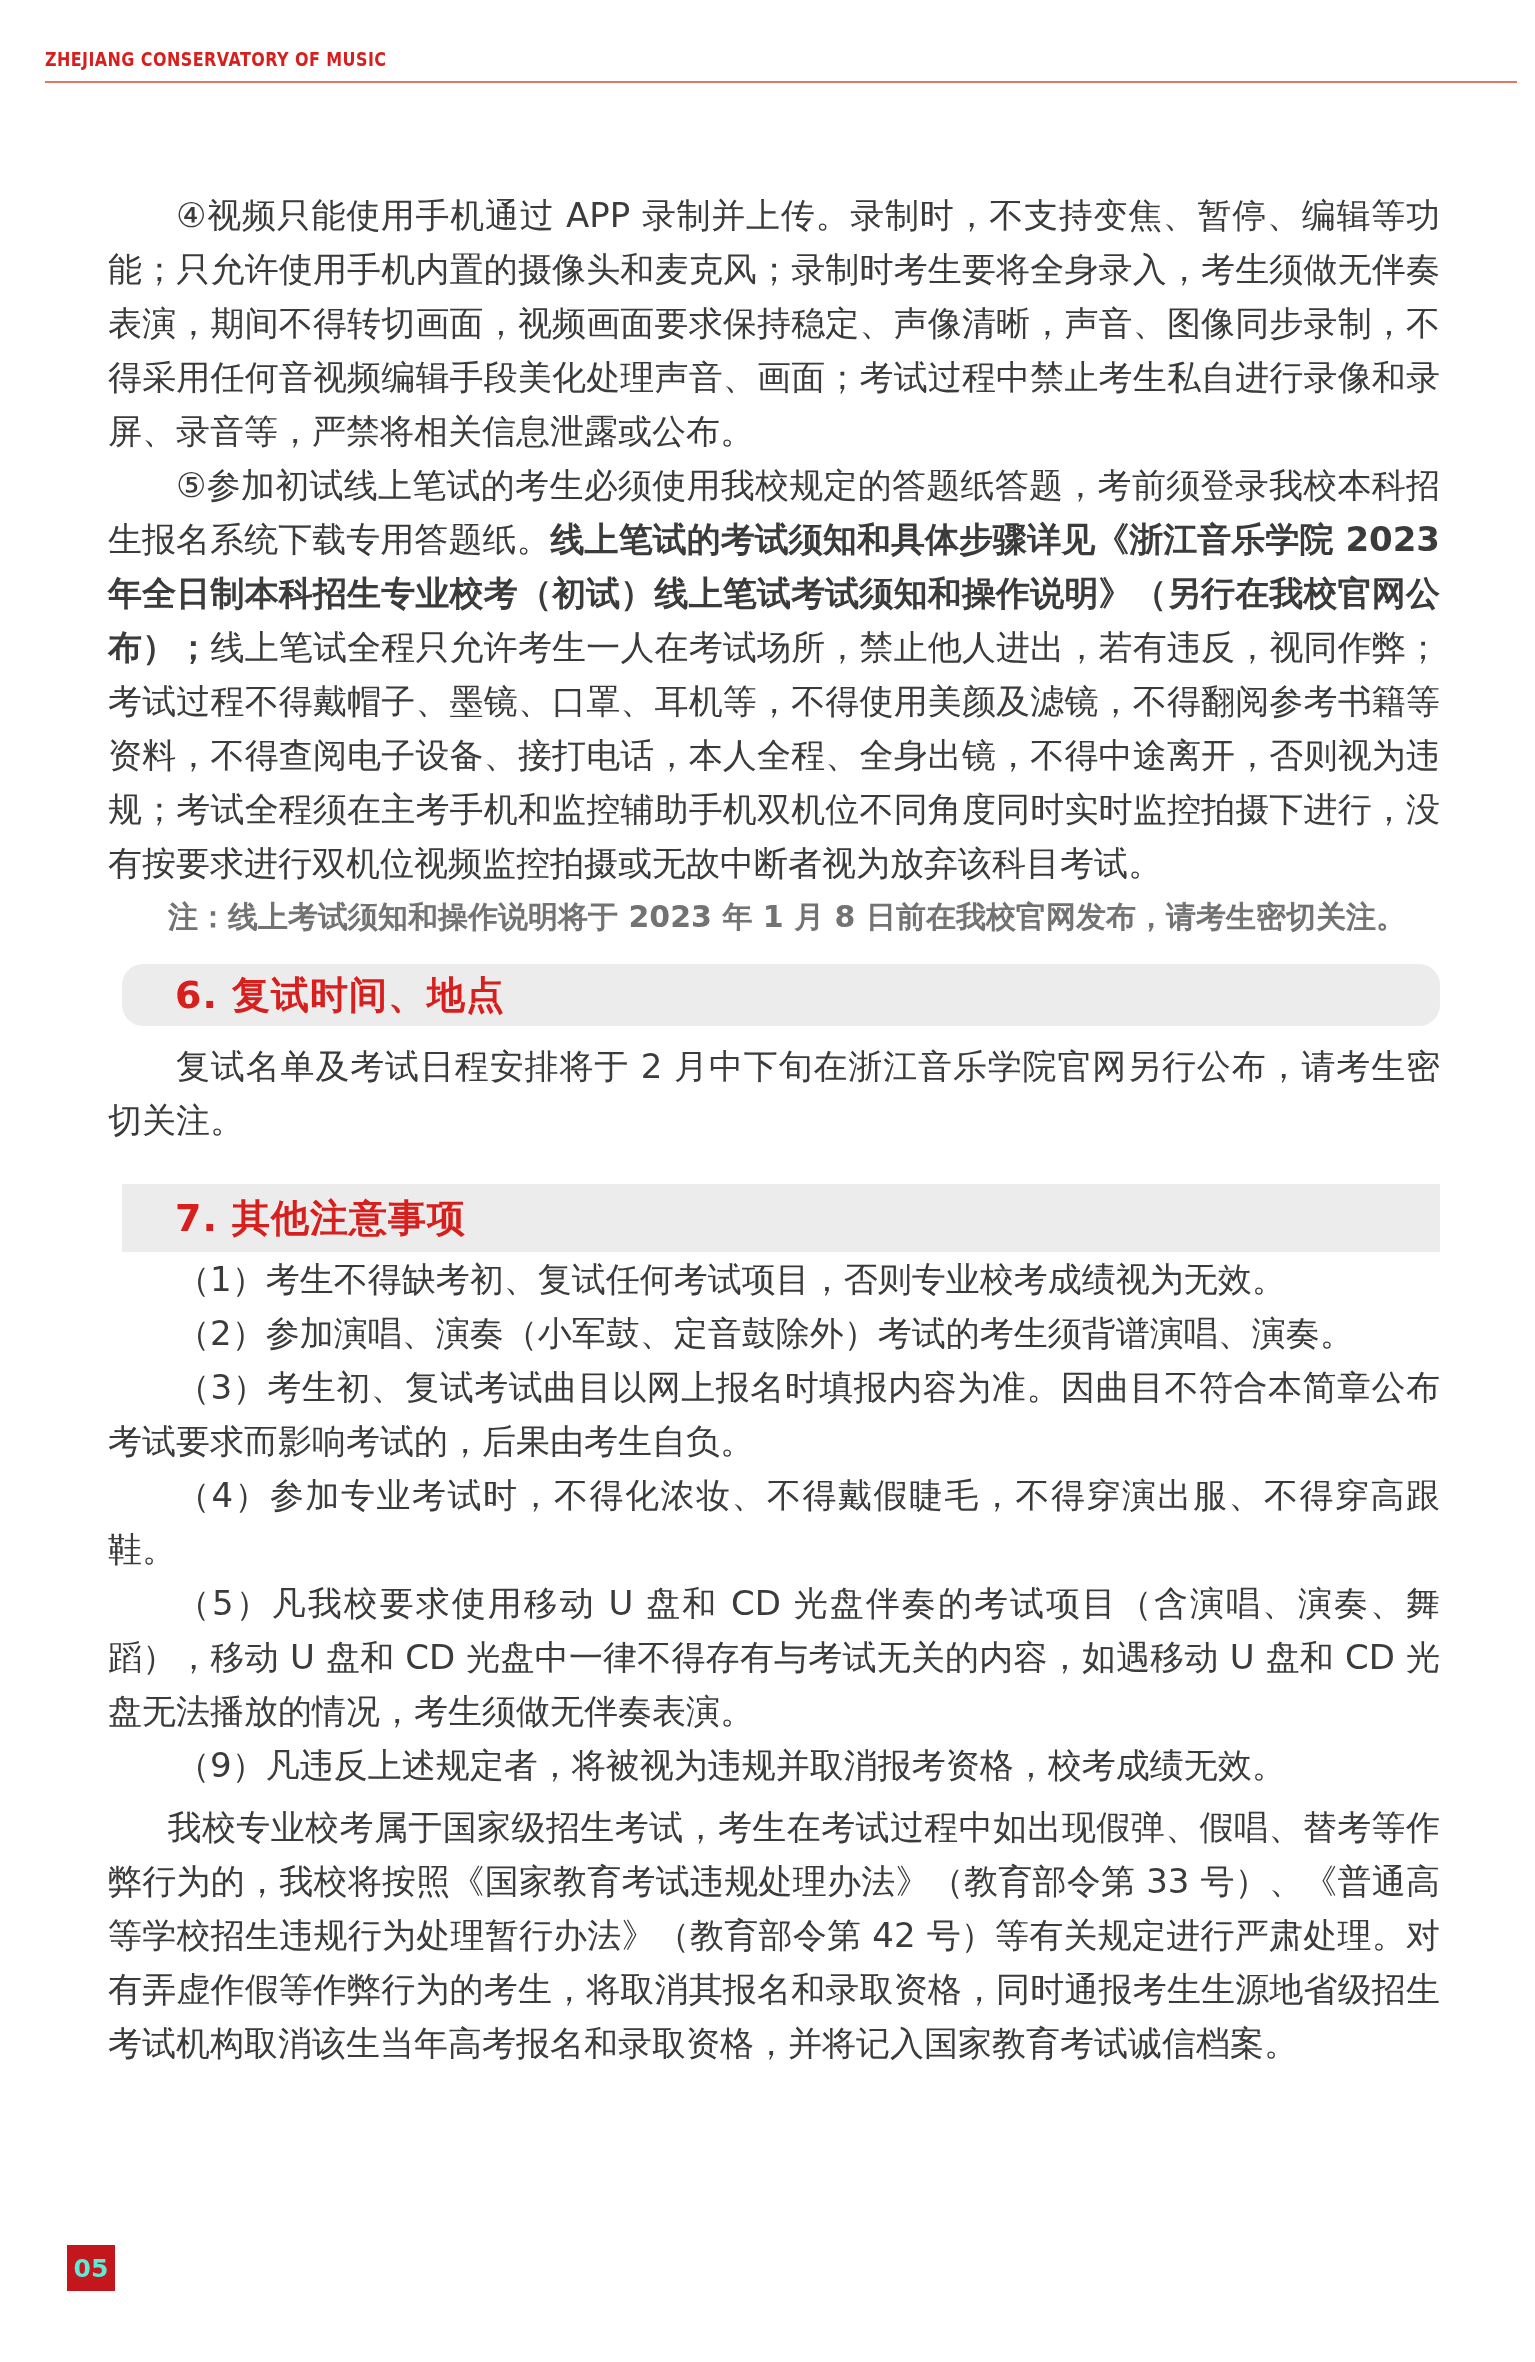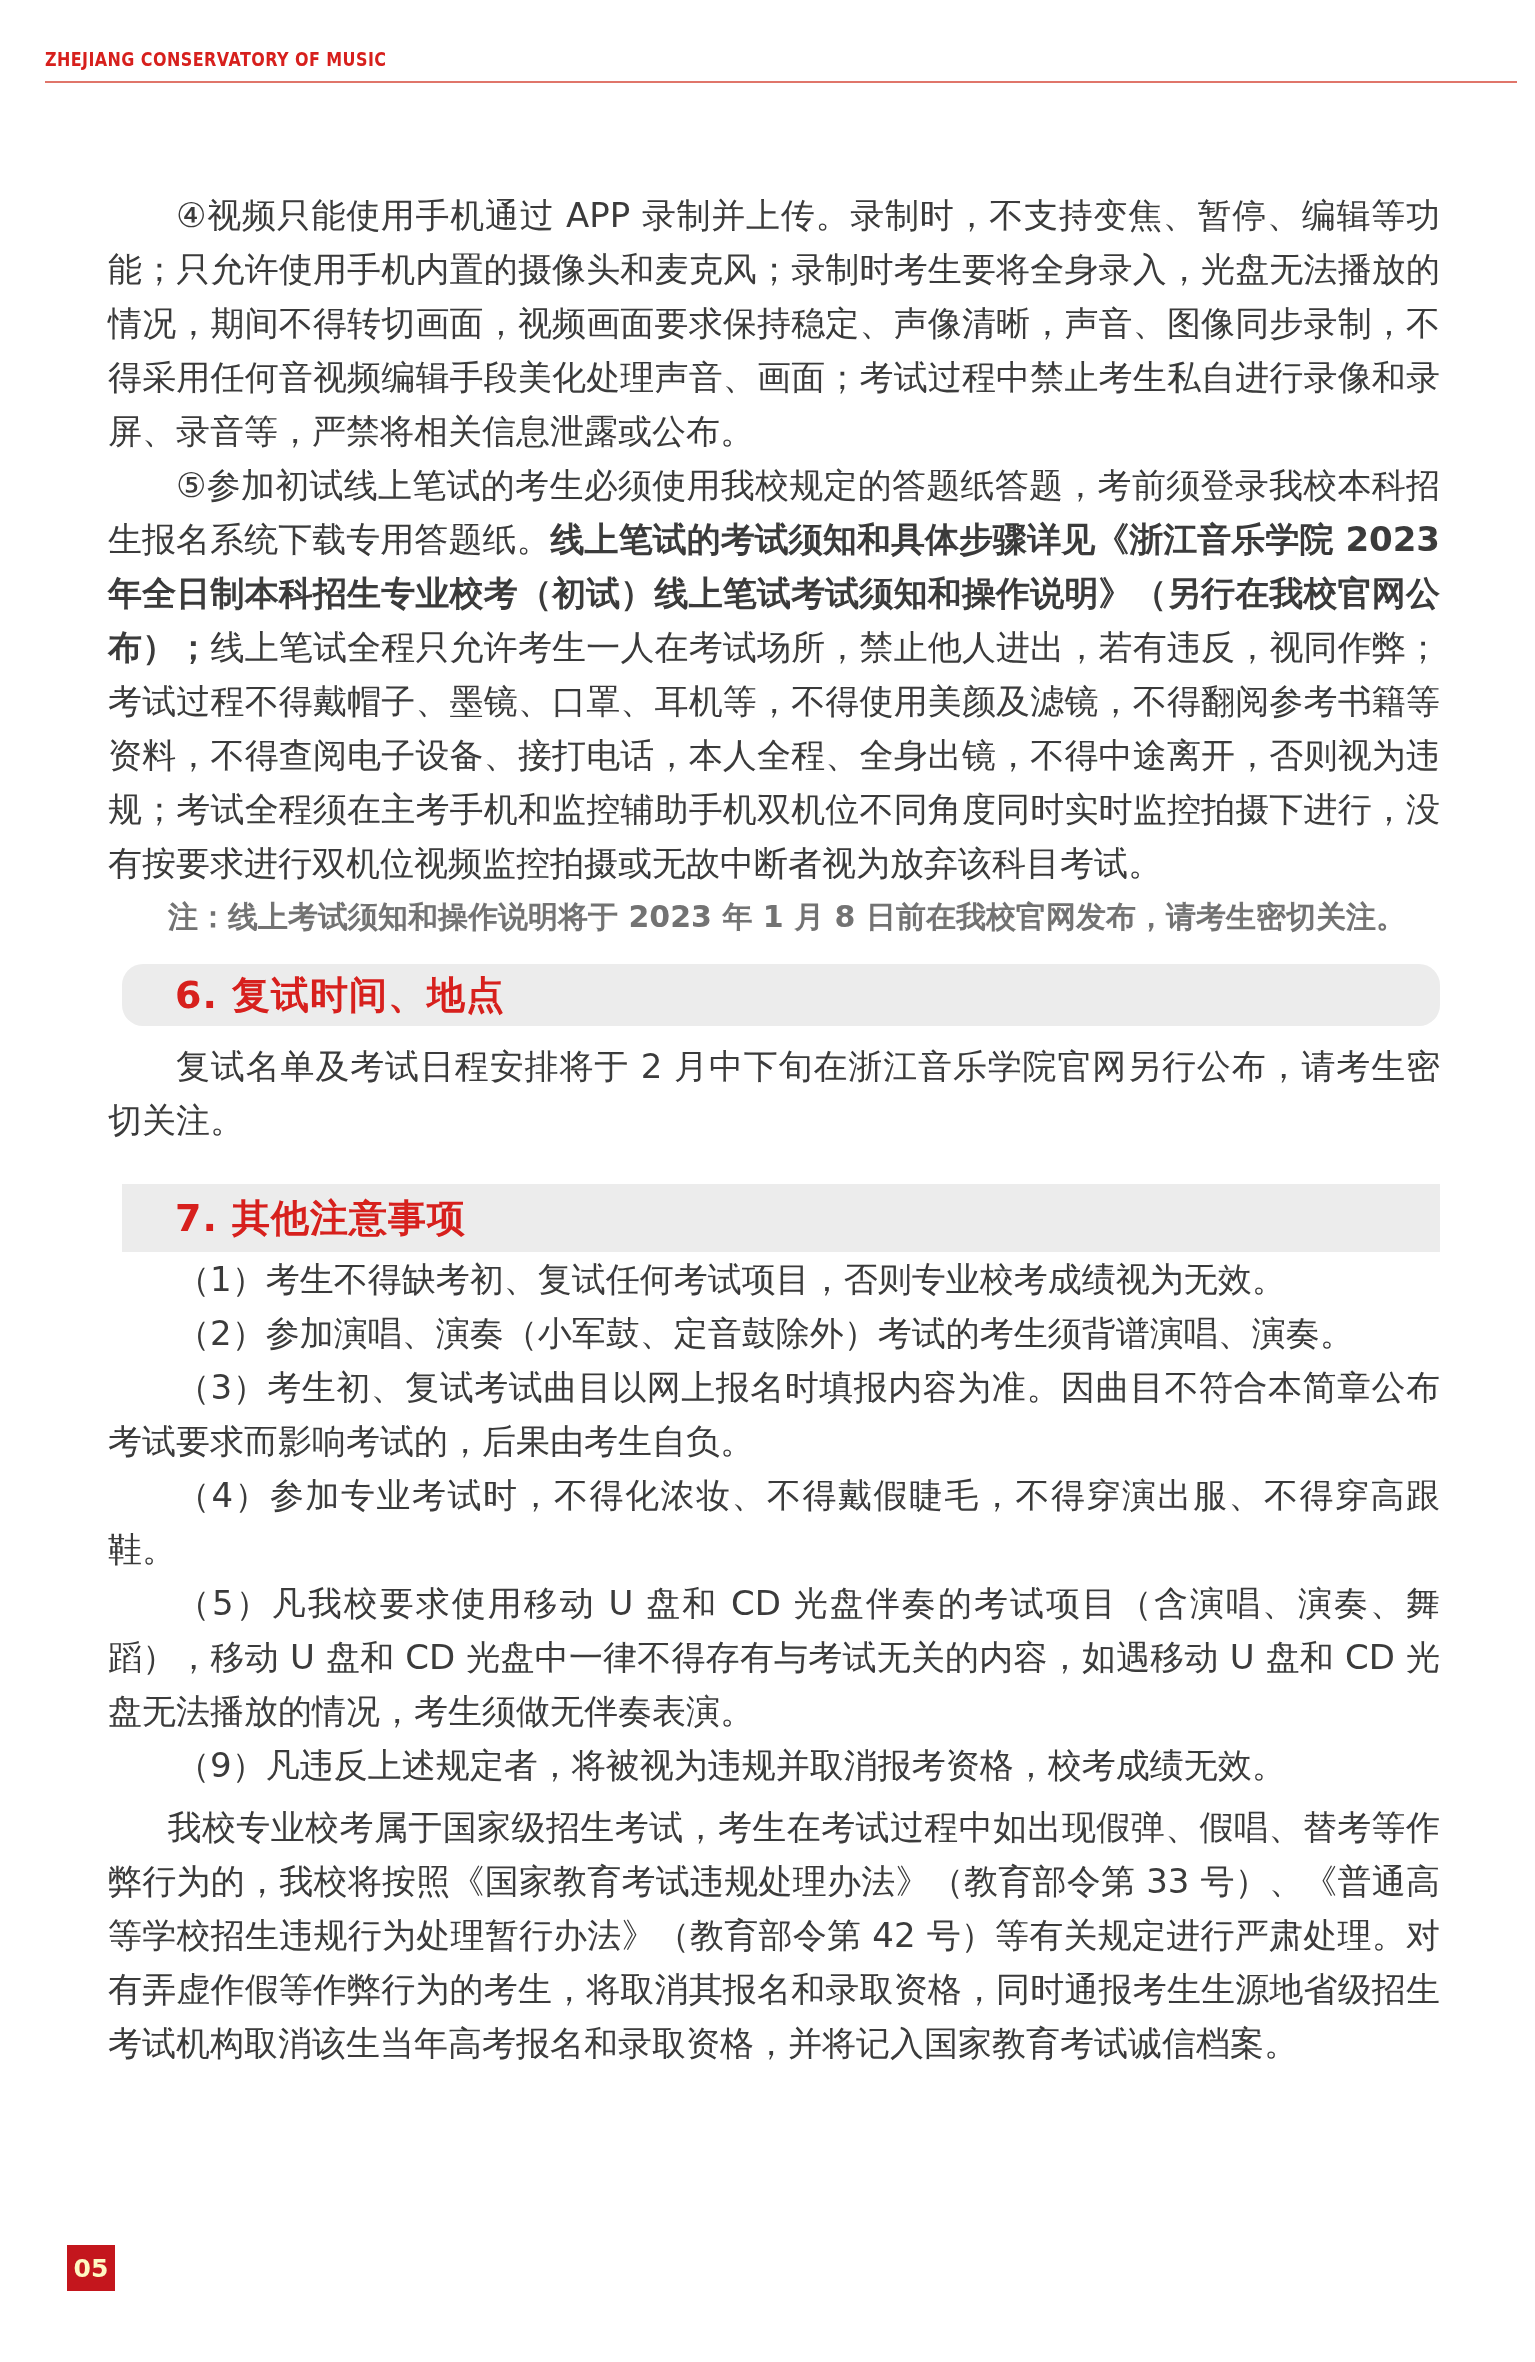--- a/index.html
+++ b/index.html
@@ -54,38 +54,38 @@
     color:#d7201d;
     font-size:38px;font-weight:bold;
     text-indent:0;line-height:1;
     letter-spacing:1px;
   }
   .final-para{margin-top:8px !important;text-indent:1.75em !important;}
   
   .page-num{
     position:absolute;left:67px;top:2245px;
     width:48px;height:46px;
-    background:#c4161d;color:#fef9c3;
+    background:#c4161d;color:#5eead4;
     font-size:25px;font-weight:bold;
     display:flex;align-items:center;justify-content:center;
   }
 </style>
 </head>
 <body>
 
 <div class="page">
 
   <div class="masthead">
     <div class="masthead-title">ZHEJIANG CONSERVATORY OF MUSIC</div>
     <div class="masthead-rule"></div>
   </div>
 
   <div class="content">
 
-    <p>④视频只能使用手机通过 APP 录制并上传。录制时，不支持变焦、暂停、编辑等功能；只允许使用手机内置的摄像头和麦克风；录制时考生要将全身录入，光盘无法播放的情况，期间不得转切画面，视频画面要求保持稳定、声像清晰，声音、图像同步录制，不得采用任何音视频编辑手段美化处理声音、画面；考试过程中禁止考生私自进行录像和录屏、录音等，严禁将相关信息泄露或公布。</p>
+    <p>④视频只能使用手机通过 APP 录制并上传。录制时，不支持变焦、暂停、编辑等功能；只允许使用手机内置的摄像头和麦克风；录制时考生要将全身录入，考生须做无伴奏表演，期间不得转切画面，视频画面要求保持稳定、声像清晰，声音、图像同步录制，不得采用任何音视频编辑手段美化处理声音、画面；考试过程中禁止考生私自进行录像和录屏、录音等，严禁将相关信息泄露或公布。</p>
 
     <p><span>⑤参加初试线上笔试的考生必须使用我校规定的答题纸答题，考前须登录我校本科招生报名系统下载专用答题纸。</span><span class="bold">线上笔试的考试须知和具体步骤详见《浙江音乐学院 2023 年全日制本科招生专业校考（初试）线上笔试考试须知和操作说明》（另行在我校官网公布）；</span><span>线上笔试全程只允许考生一人在考试场所，禁止他人进出，若有违反，视同作弊；考试过程不得戴帽子、墨镜、口罩、耳机等，不得使用美颜及滤镜，不得翻阅参考书籍等资料，不得查阅电子设备、接打电话，本人全程、全身出镜，不得中途离开，否则视为违规；考试全程须在主考手机和监控辅助手机双机位不同角度同时实时监控拍摄下进行，没有按要求进行双机位视频监控拍摄或无故中断者视为放弃该科目考试。</span></p>
 
     <p class="note-line">注：线上考试须知和操作说明将于 2023 年 1 月 8 日前在我校官网发布，请考生密切关注。</p>
 
     <div class="section-bar bar-6">
       <span class="section-title">6. 复试时间、地点</span>
     </div>
 
     <p>复试名单及考试日程安排将于 2 月中下旬在浙江音乐学院官网另行公布，请考生密切关注。</p>

